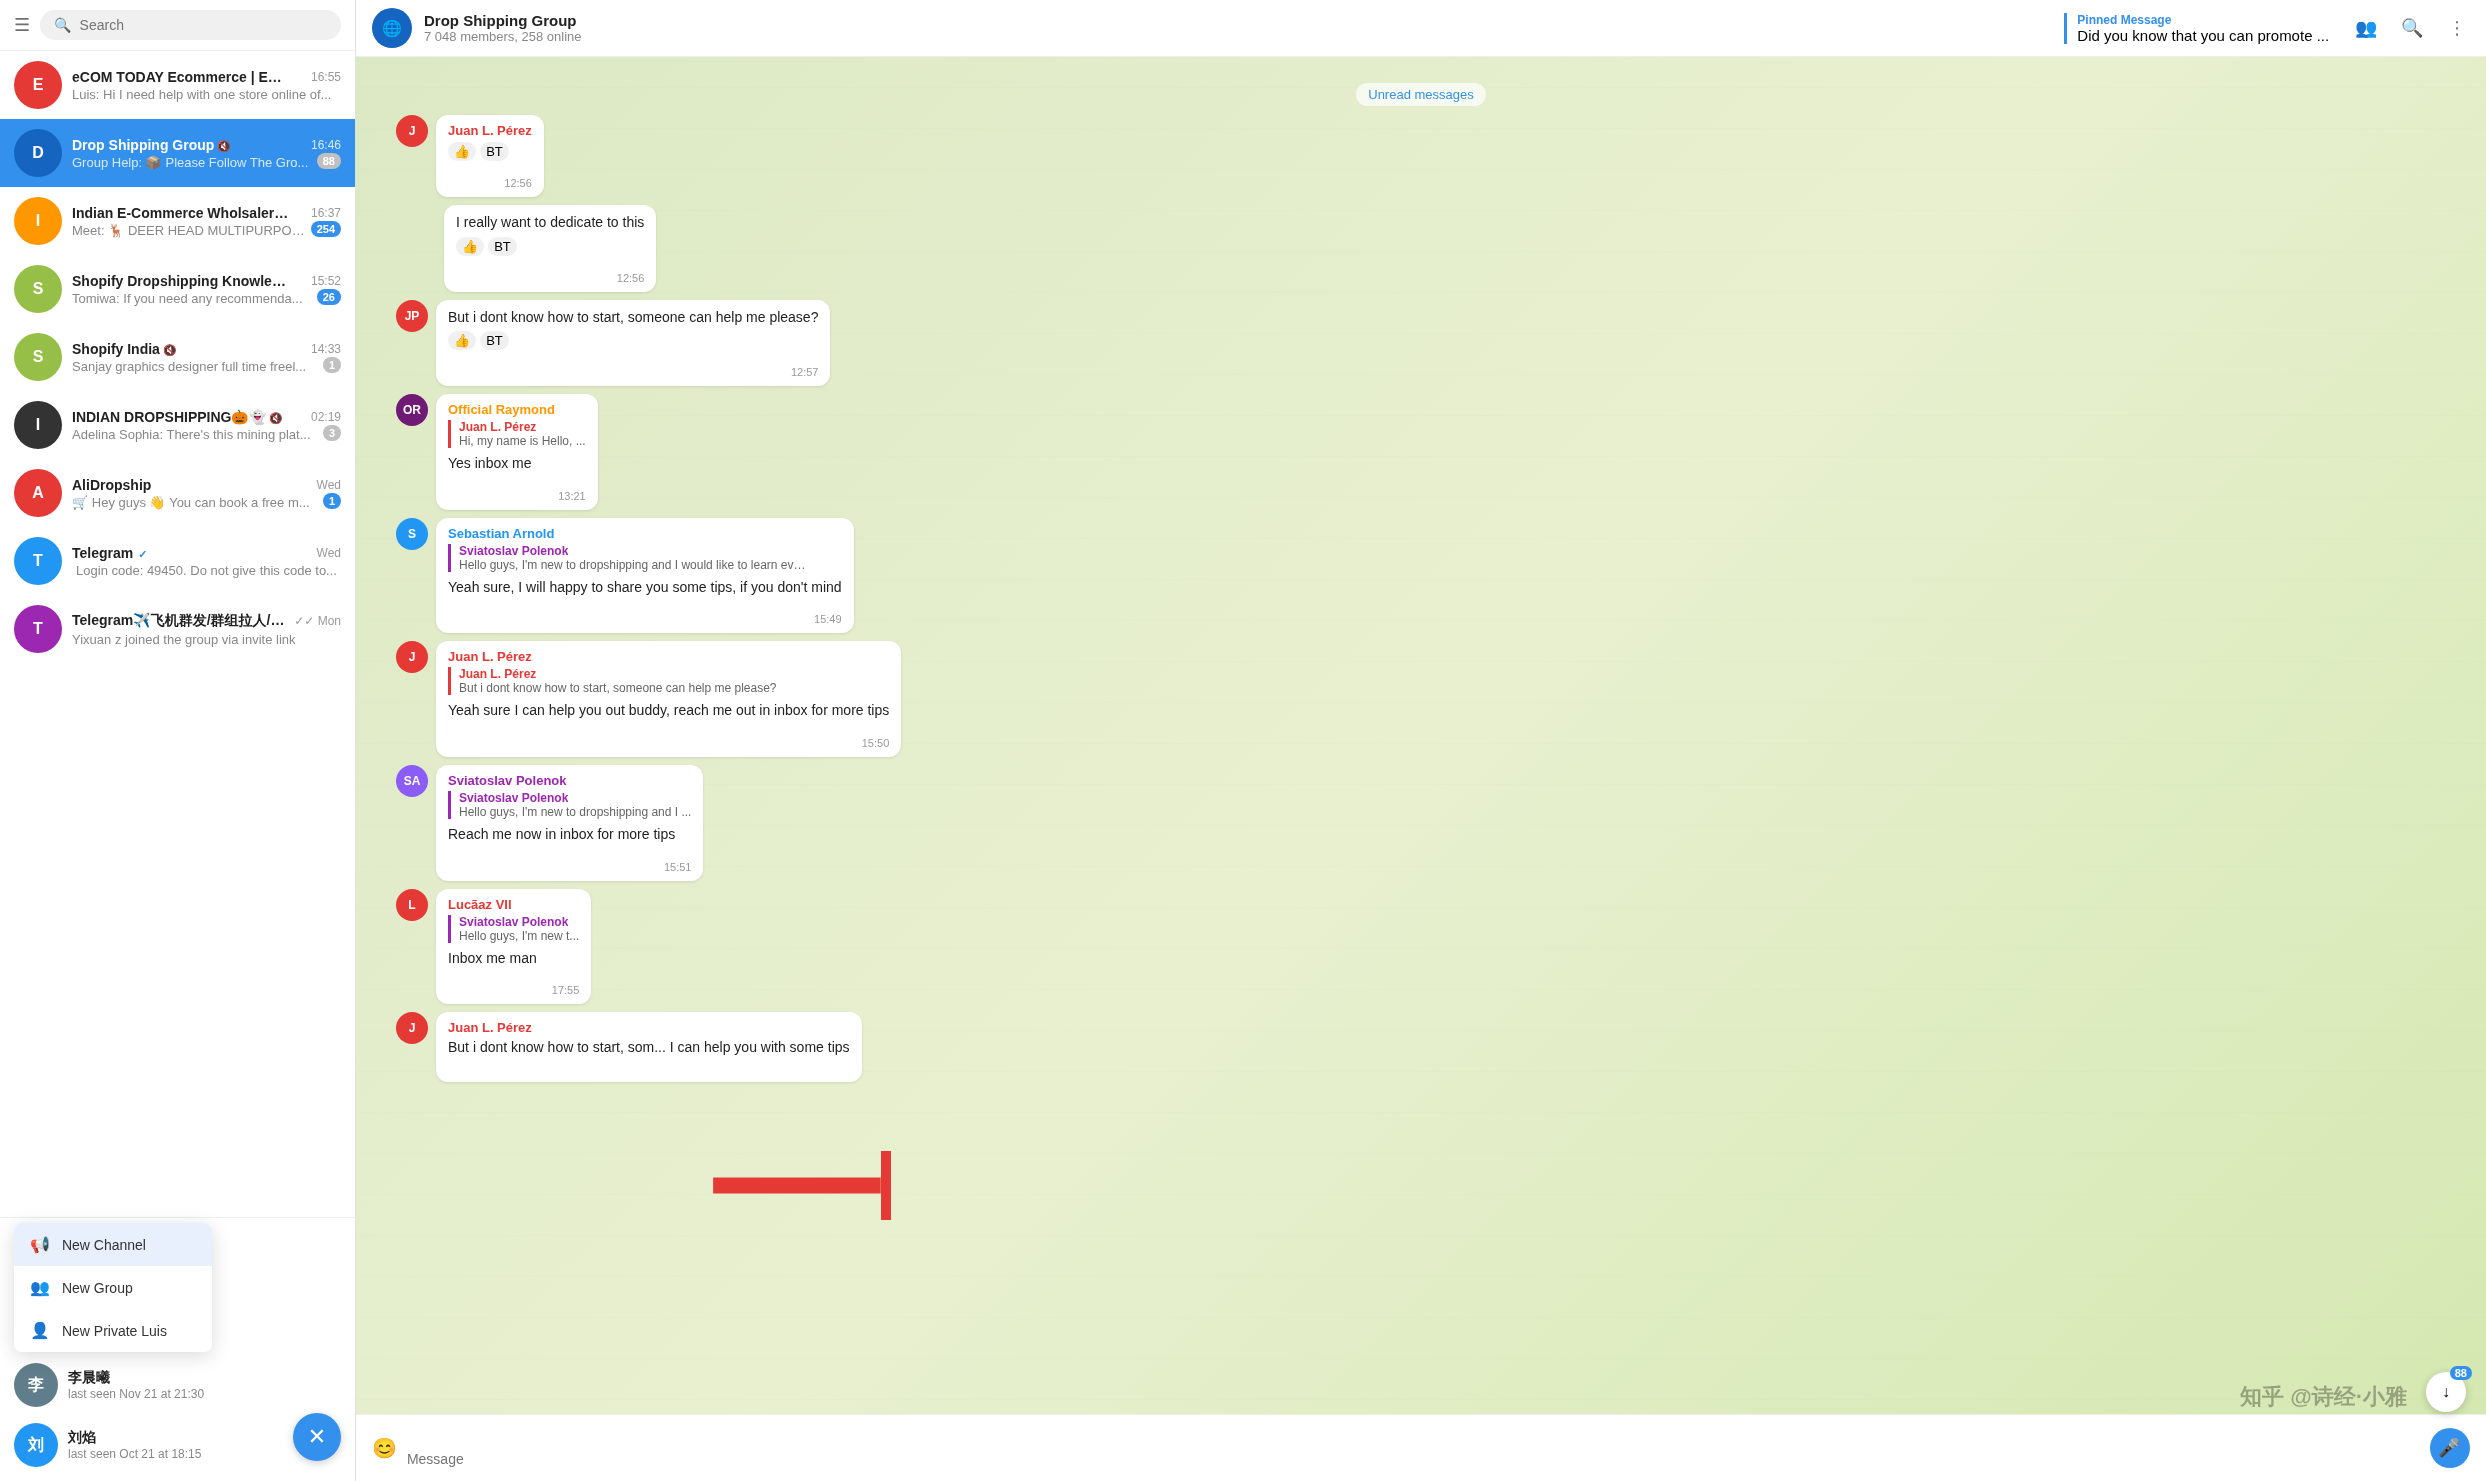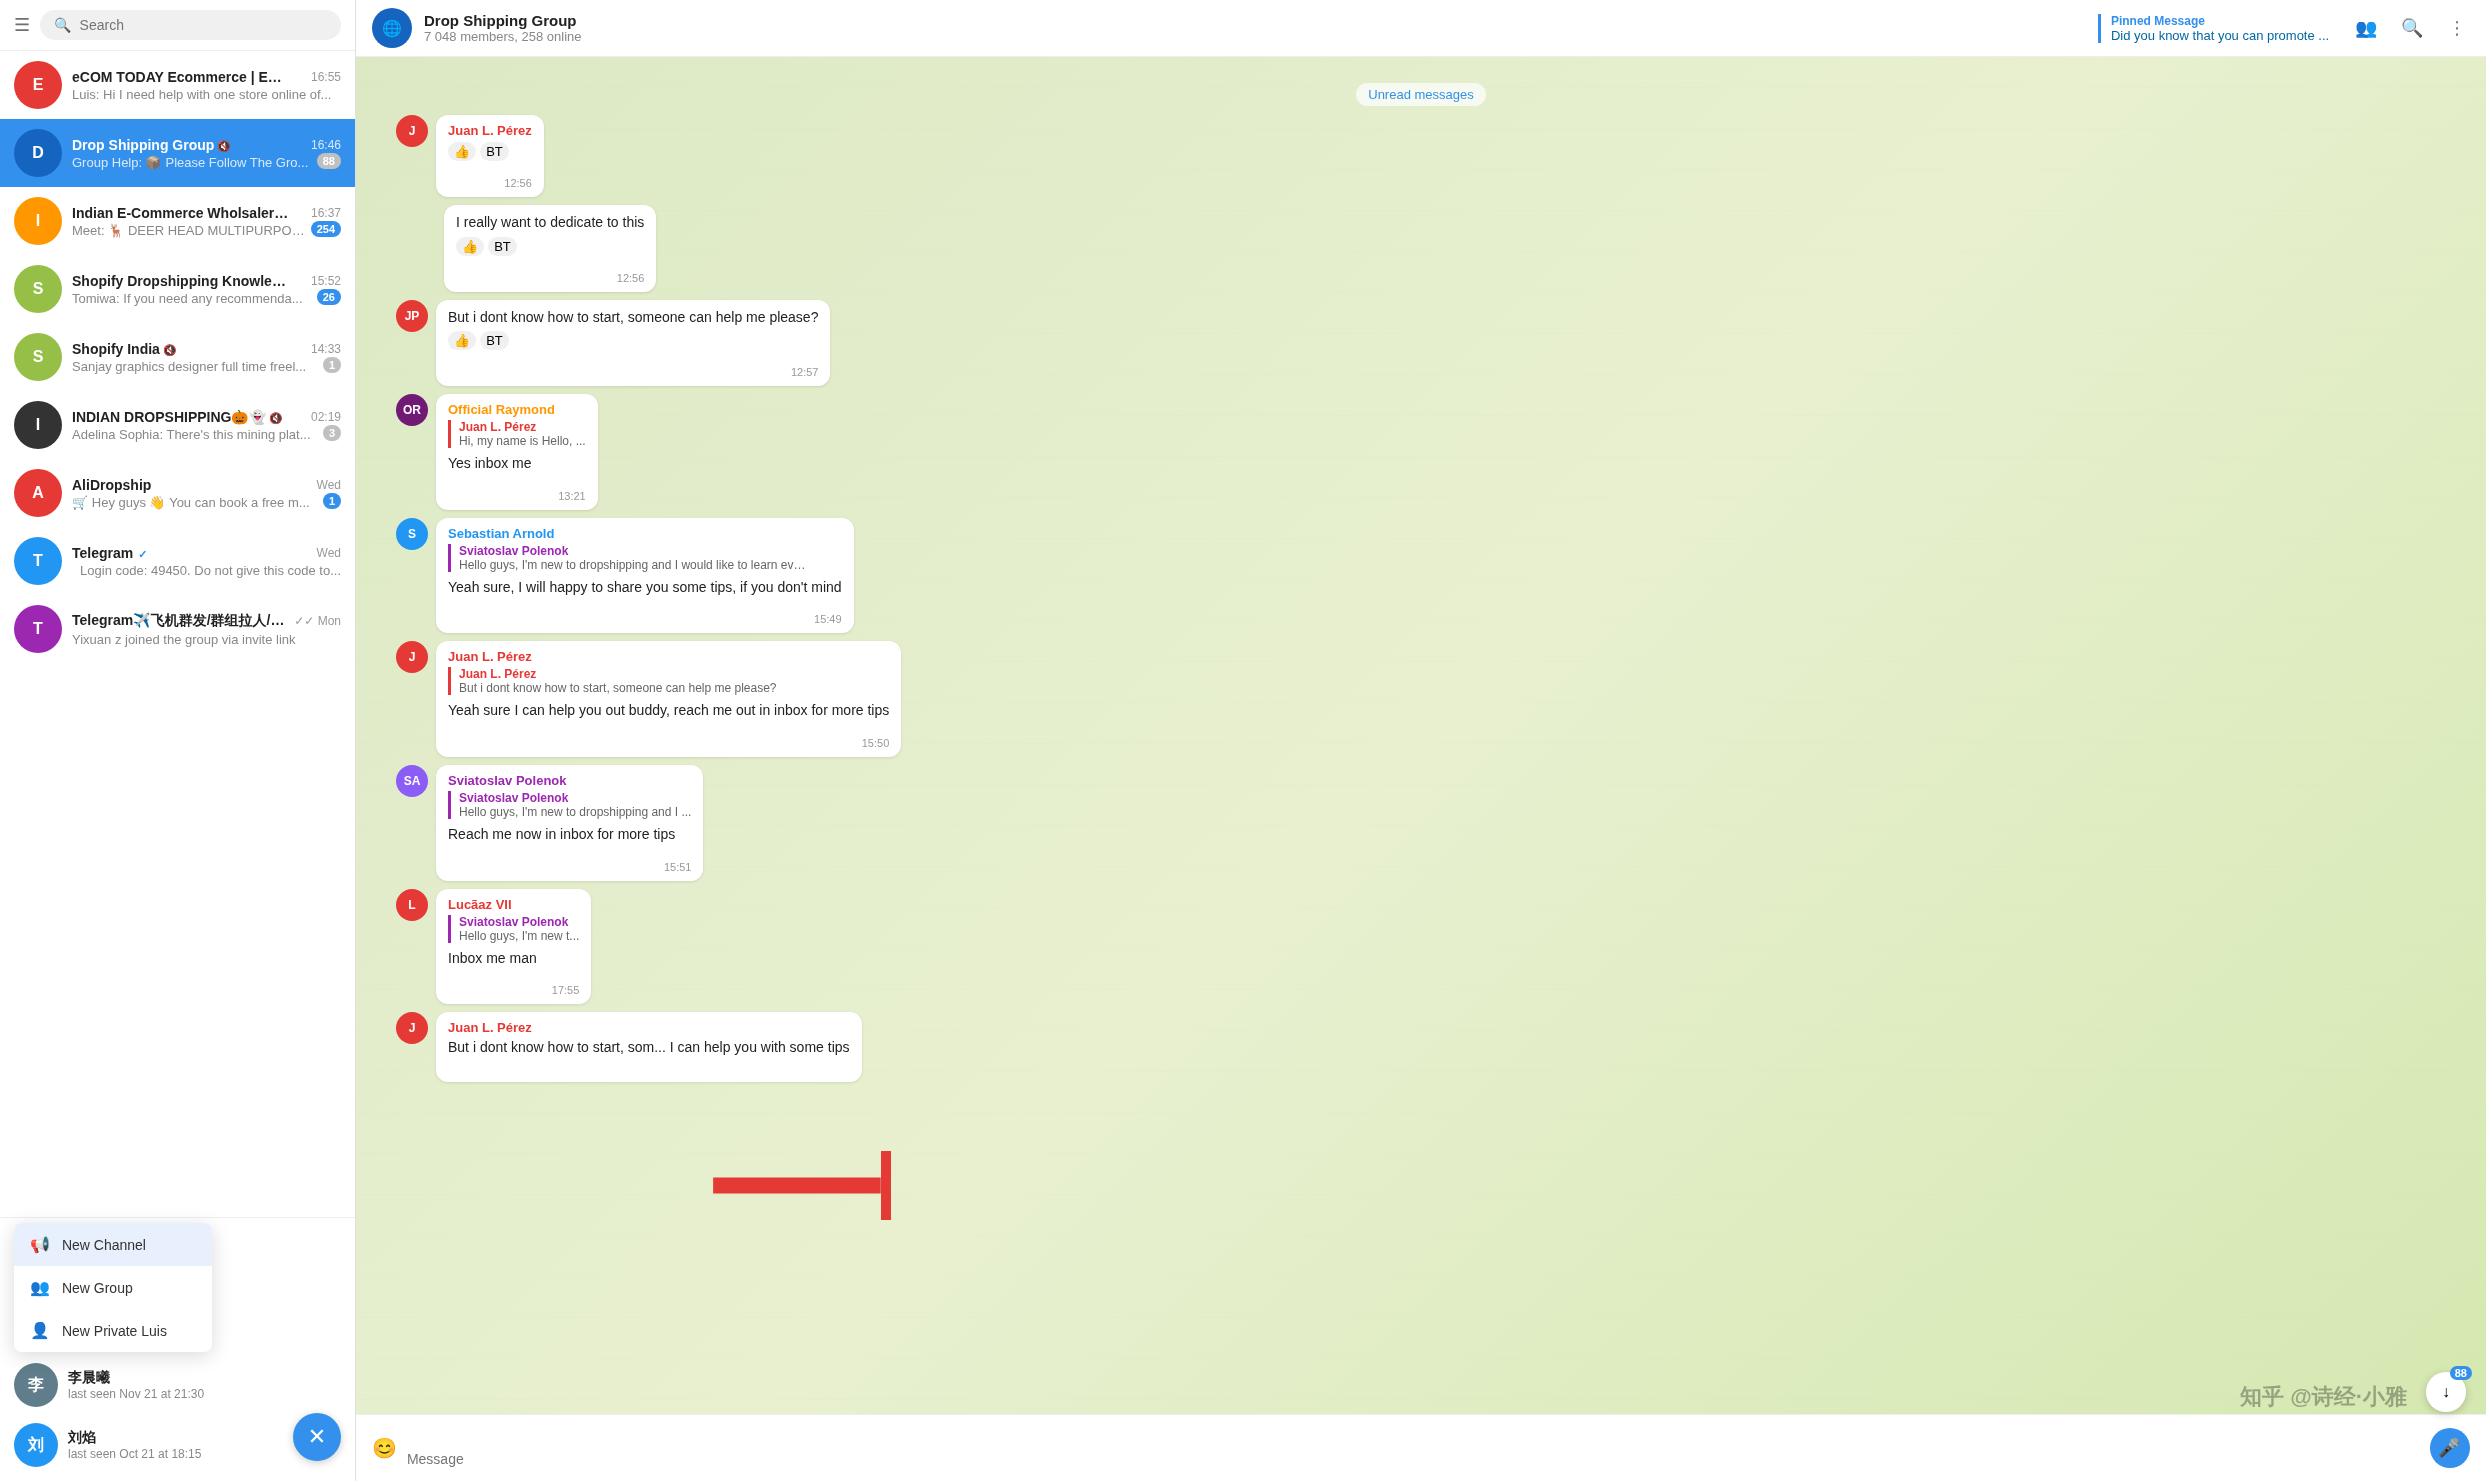--- a/index.html
+++ b/index.html
@@ -65,21 +65,21 @@
     }
 
     
     .chat-header { display: flex; align-items: center; padding: 8px 16px; background: #fff; border-bottom: 1px solid #eee; z-index: 10; position: relative; gap: 12px; }
     .chat-header-avatar { width: 40px; height: 40px; border-radius: 50%; background: #6ac; display: flex; align-items: center; justify-content: center; color: #fff; font-size: 16px; overflow: hidden; }
     .chat-header-info { flex: 1; }
     .chat-header-name { font-size: 15px; font-weight: 600; color: #222; }
     .chat-header-sub { font-size: 13px; color: #888; }
     .chat-header-actions { display: flex; align-items: center; gap: 16px; }
     .pinned-label { color: #3390ec; font-size: 12px; font-weight: 600; }
-    .pinned-text { color: #0369a1; font-size: 13px; white-space: nowrap; overflow: hidden; text-overflow: ellipsis; max-width: 297px; }
+    .pinned-text { color: #000000; font-size: 15px; white-space: nowrap; overflow: hidden; text-overflow: ellipsis; max-width: 297px; }
 
     
     .messages-area { flex: 1; overflow-y: auto; padding: 16px 40px; z-index: 1; position: relative; }
 
     .unread-divider { text-align: center; margin: 12px 0; }
     .unread-divider span { background: rgba(255,255,255,0.7); border-radius: 12px; padding: 4px 12px; font-size: 13px; color: #3390ec; font-weight: 500; }
 
     .message-group { display: flex; align-items: flex-start; margin-bottom: 8px; gap: 8px; }
 
     .msg-avatar { width: 32px; height: 32px; border-radius: 50%; flex-shrink: 0; display: flex; align-items: center; justify-content: center; font-size: 12px; font-weight: bold; color: #fff; }
@@ -231,21 +231,21 @@
           </div>
         </div>
       </div>
       <div class="chat-item">
         <div class="avatar av-telegram">T</div>
         <div class="chat-info">
           <div class="chat-name-row">
             <div class="chat-name">Telegram<span class="verified-icon"> ✓</span></div>
             <div class="chat-time">Wed</div>
           </div>
-          <div style="display: flex; align-items: center; justify-content: flex-end;">
+          <div style="display: flex; align-items: center; justify-content: center;">
             <div class="chat-preview">Login code: 49450. Do not give this code to...</div>
           </div>
         </div>
       </div>
       <div class="chat-item">
         <div class="avatar av-flight">T</div>
         <div class="chat-info">
           <div class="chat-name-row">
             <div class="chat-name">Telegram✈️飞机群发/群组拉人/群...</div>
             <div class="chat-time">✓✓ Mon</div>

